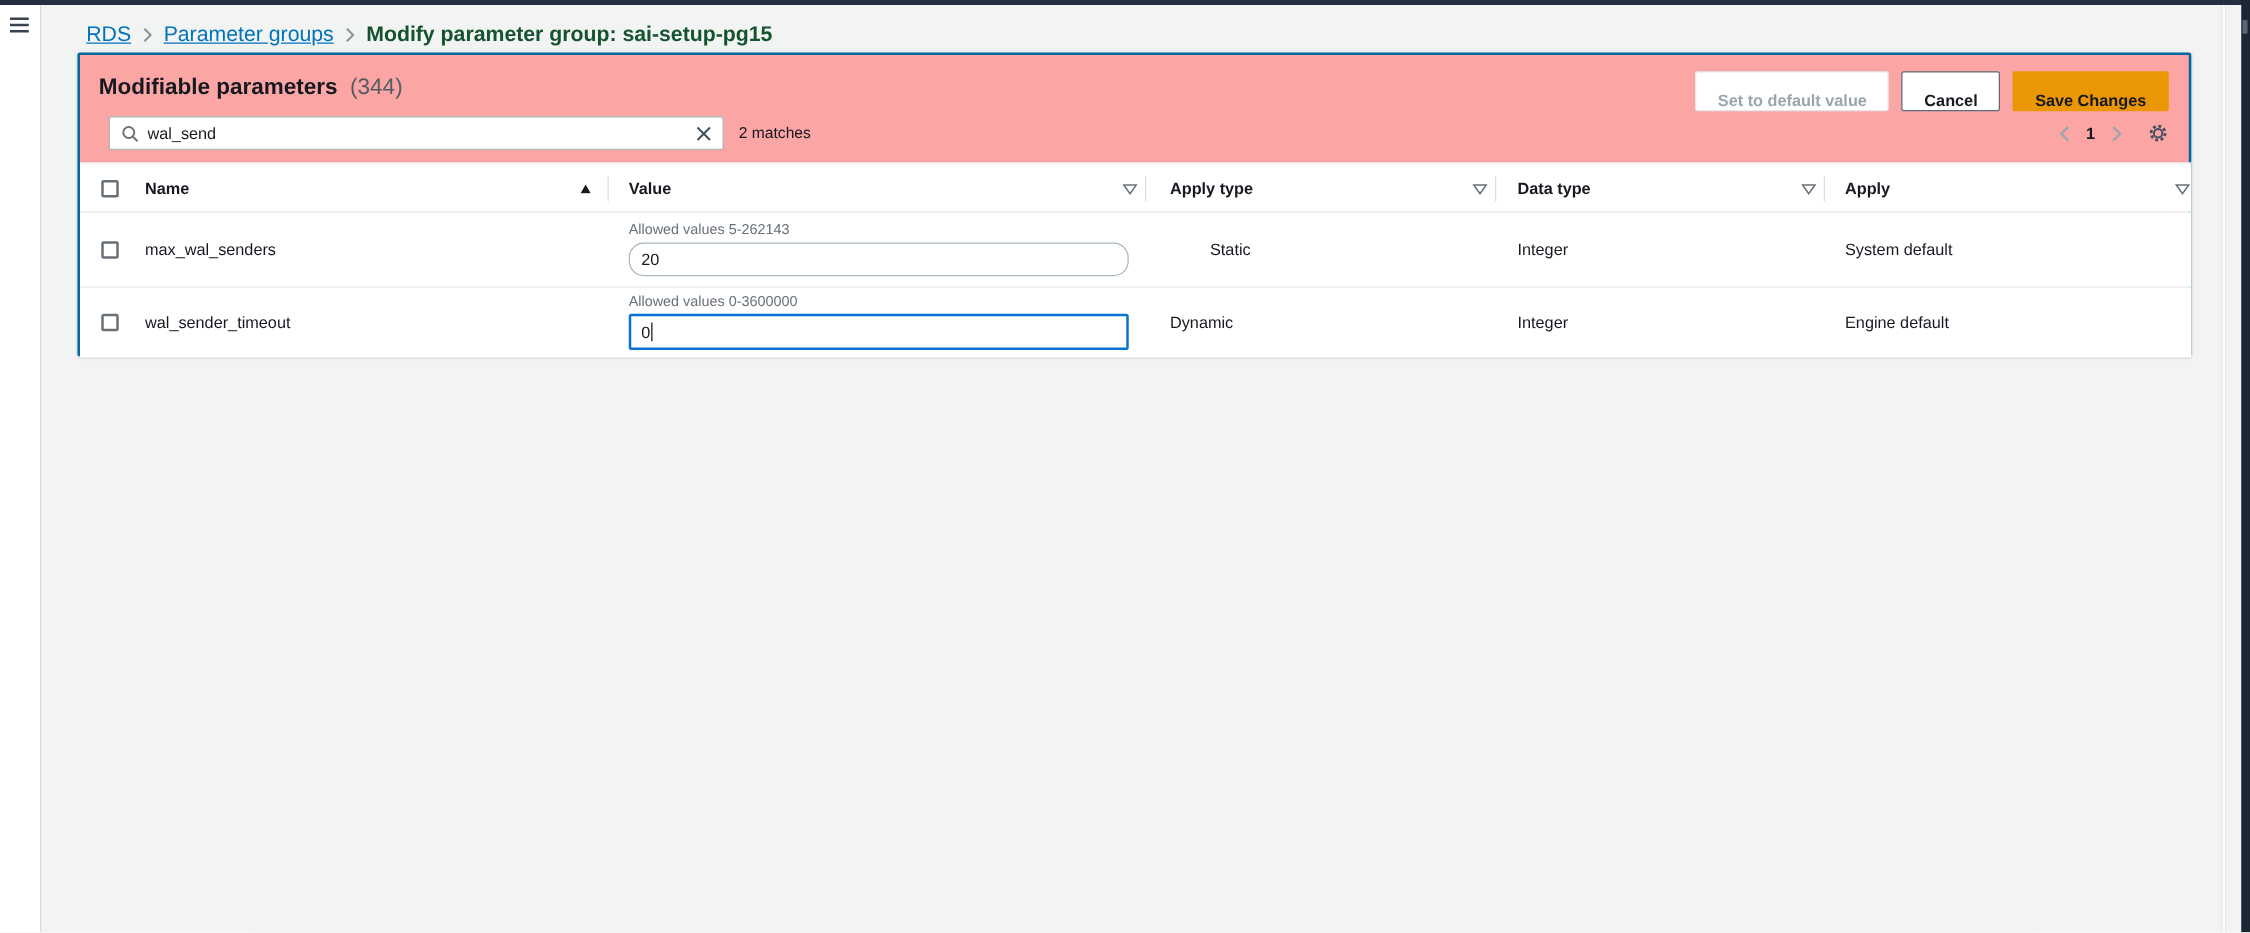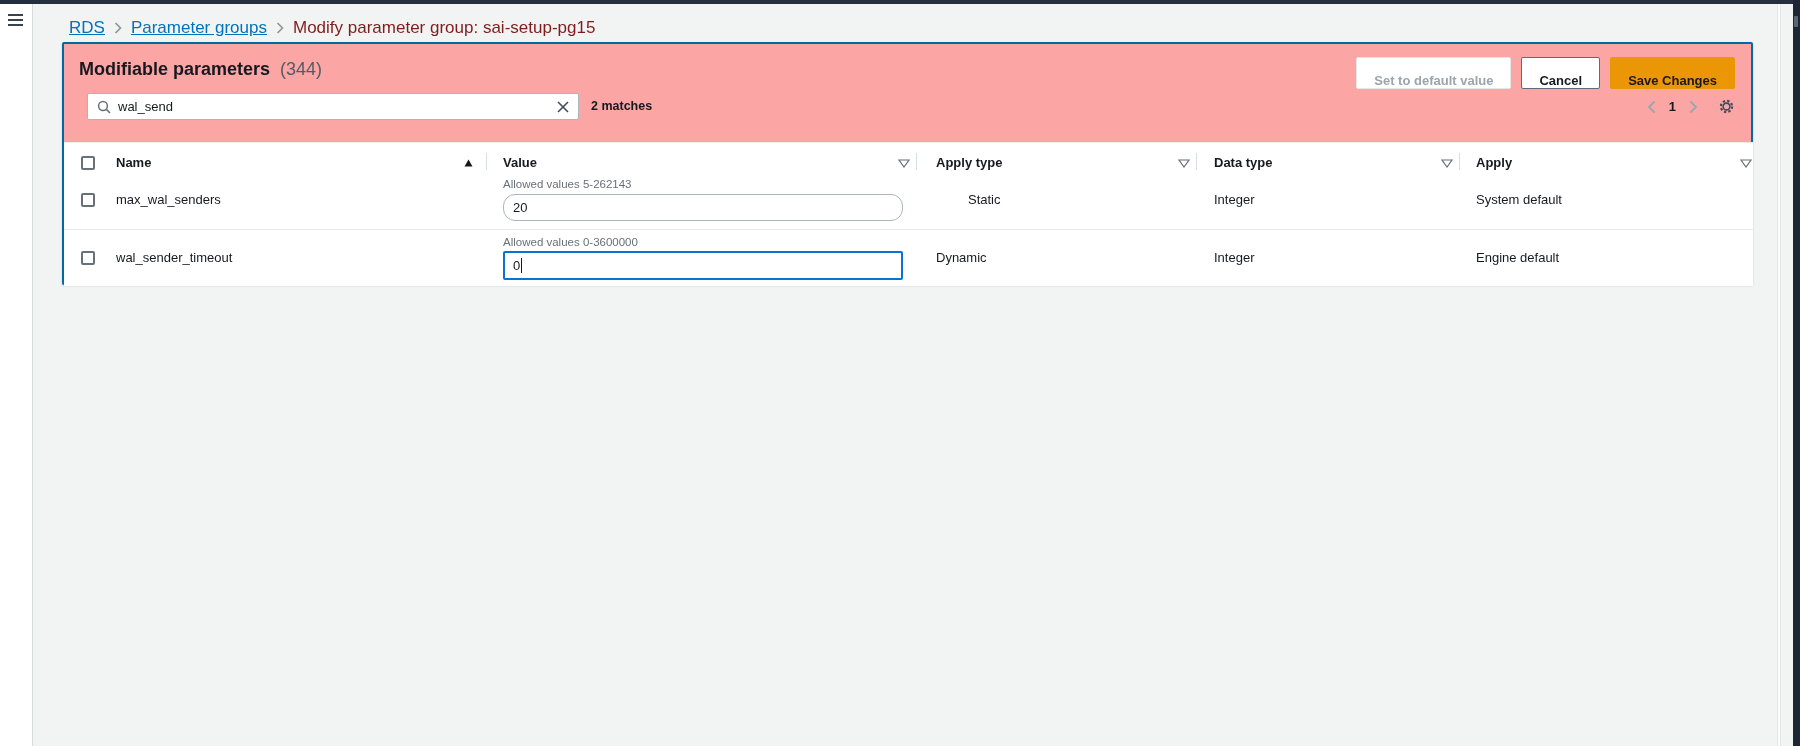--- a/index.html
+++ b/index.html
@@ -14,21 +14,21 @@
   .topbar { position:absolute; left:0; top:0; width:1800px; height:4px; background:#232f3e; }
 
   
   .sidenav { position:absolute; left:0; top:4px; width:33px; height:742px; background:#ffffff; border-right:1px solid #d5dbdb; }
   .menu-btn { position:absolute; left:8px; top:8px; width:18px; height:18px; background:none; border:none; cursor:pointer; }
   .hamburger span { display:block; width:15px; height:2px; background:#39434f; margin:0 0 3px 0; }
 
   
   .breadcrumb { position:absolute; left:69px; top:19px; height:18px; display:flex; align-items:center; gap:9px; font-size:17px; }
   .crumb-link { color:#0073bb; text-decoration:underline; cursor:pointer; }
-  .crumb-current { color:#7f1d1d; font-weight:normal; }
+  .crumb-current { color:#14532d; font-weight:bold; }
   .crumb-sep { display:flex; align-items:center; }
 
   
   .card { position:absolute; left:62px; top:42px; width:1691px; height:243px; background:#fca5a5;
           border:2px solid #0369a1; border-radius:2px; box-shadow:0 1px 2px rgba(0,28,36,.18); }
 
   .panel-title { position:absolute; left:15px; top:15px; font-size:18px; color:#16191f; white-space:nowrap; }
   .panel-title .t { font-weight:bold; }
   .panel-title .c { font-weight:normal; color:#545b64; margin-left:5px; }
 
@@ -36,28 +36,28 @@
   .btn { height:27px; border-radius:2px; font-family:inherit; font-size:13px; font-weight:bold; padding:15px 17px; cursor:pointer; white-space:nowrap; }
   .btn-disabled { background:#ffffff; border:1px solid #e4e7ea; color:#9aa5ad; cursor:default; }
   .btn-normal { background:#ffffff; border:1px solid #5f6b7a; color:#16191f; }
   .btn-primary { background:#eb9605; border:1px solid #eb9605; color:#16191f; }
 
   
   .search-box { position:absolute; left:23px; top:49px; width:492px; height:27px; background:#fff;
                 border:1px solid #aab7b8; border-radius:2px; display:flex; align-items:center; padding:0 9px; gap:7px; }
   .search-box input { flex:1; border:none; outline:none; font-family:inherit; font-size:13px; color:#16191f; background:transparent; }
   .icon-btn { background:none; border:none; padding:0; cursor:pointer; display:flex; align-items:center; }
-  .matches { position:absolute; left:527px; top:49px; height:27px; line-height:27px; font-size:12.5px; font-weight:bold; color:#16191f; }
+  .matches { position:absolute; left:527px; top:49px; height:27px; line-height:27px; font-size:12.5px; font-weight:normal; color:#16191f; }
 
   .pagination { position:absolute; right:16px; top:49px; height:27px; display:flex; align-items:center; }
   .page-num { font-size:13px; font-weight:bold; color:#16191f; margin:0 13px; }
   .gear { margin-left:20px; }
 
   
-  .thead { position:absolute; left:0; top:86px; width:1689px; height:40px; border-top:1px solid #eaeded; border-bottom:1px solid #dde3e9; background:#ffffff;margin-top:12px; }
+  .thead { position:absolute; left:0; top:86px; width:1689px; height:40px; border-top:1px solid #eaeded; border-bottom:1px solid #dde3e9; background:#ffffff; }
   .thead .label { position:absolute; top:0; line-height:39px; font-size:13px; font-weight:bold; color:#16191f; cursor:pointer; white-space:nowrap; }
   .col-div { position:absolute; top:10px; width:1px; height:20px; background:#d9dee3; }
   .hicon { position:absolute; top:16px; }
 
   .trow { position:absolute; left:0; width:1689px; background:#ffffff; border-bottom:1px solid #eaeded; }
   .row1 { top:126px; height:60px; }
   .row2 { top:186px; height:56px; border-bottom:none; }
   .cell { position:absolute; font-size:13px; color:#16191f; white-space:nowrap; }
   .row1 .cell { line-height:60px; }
   .row2 .cell { line-height:56px; }

